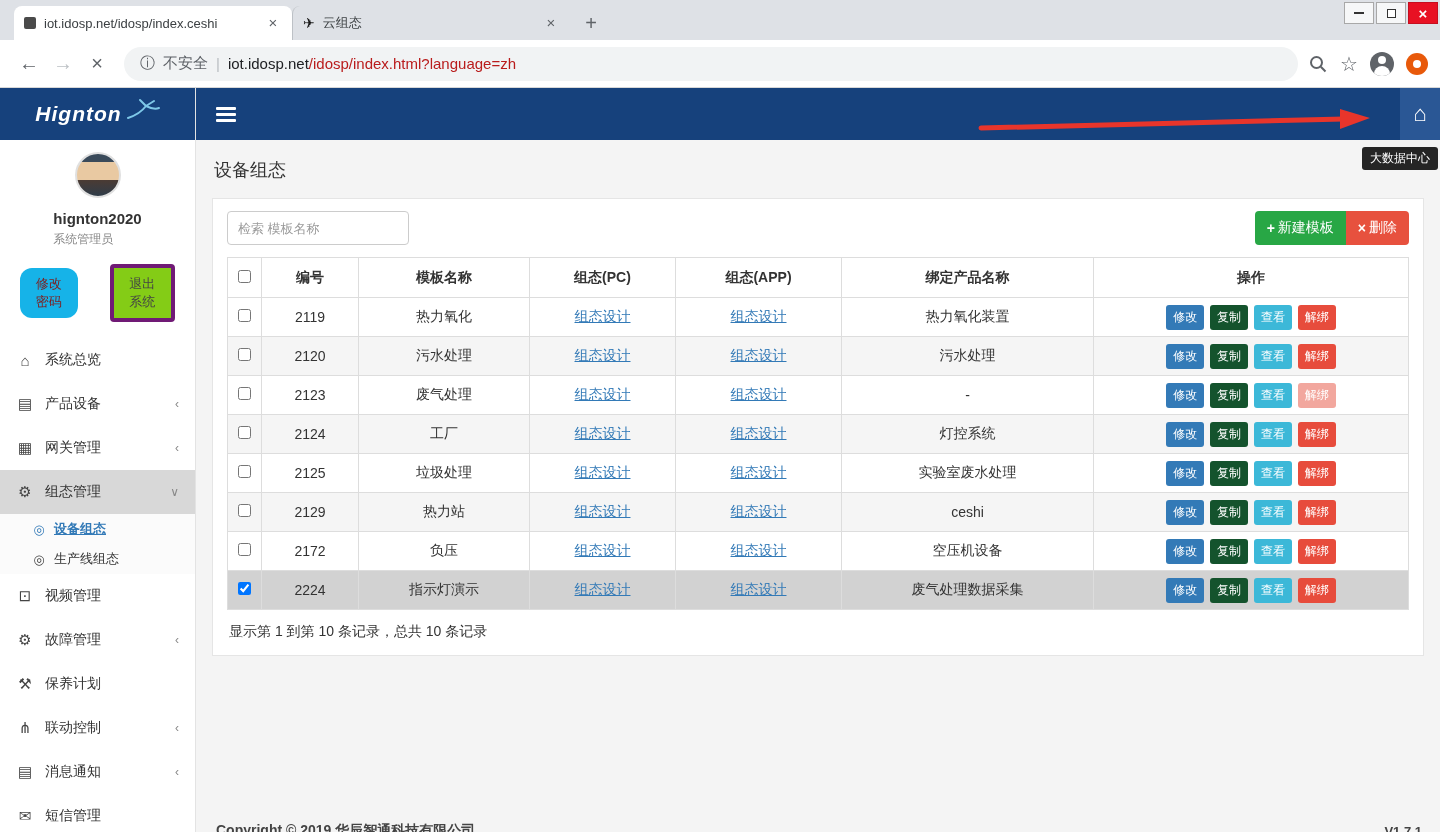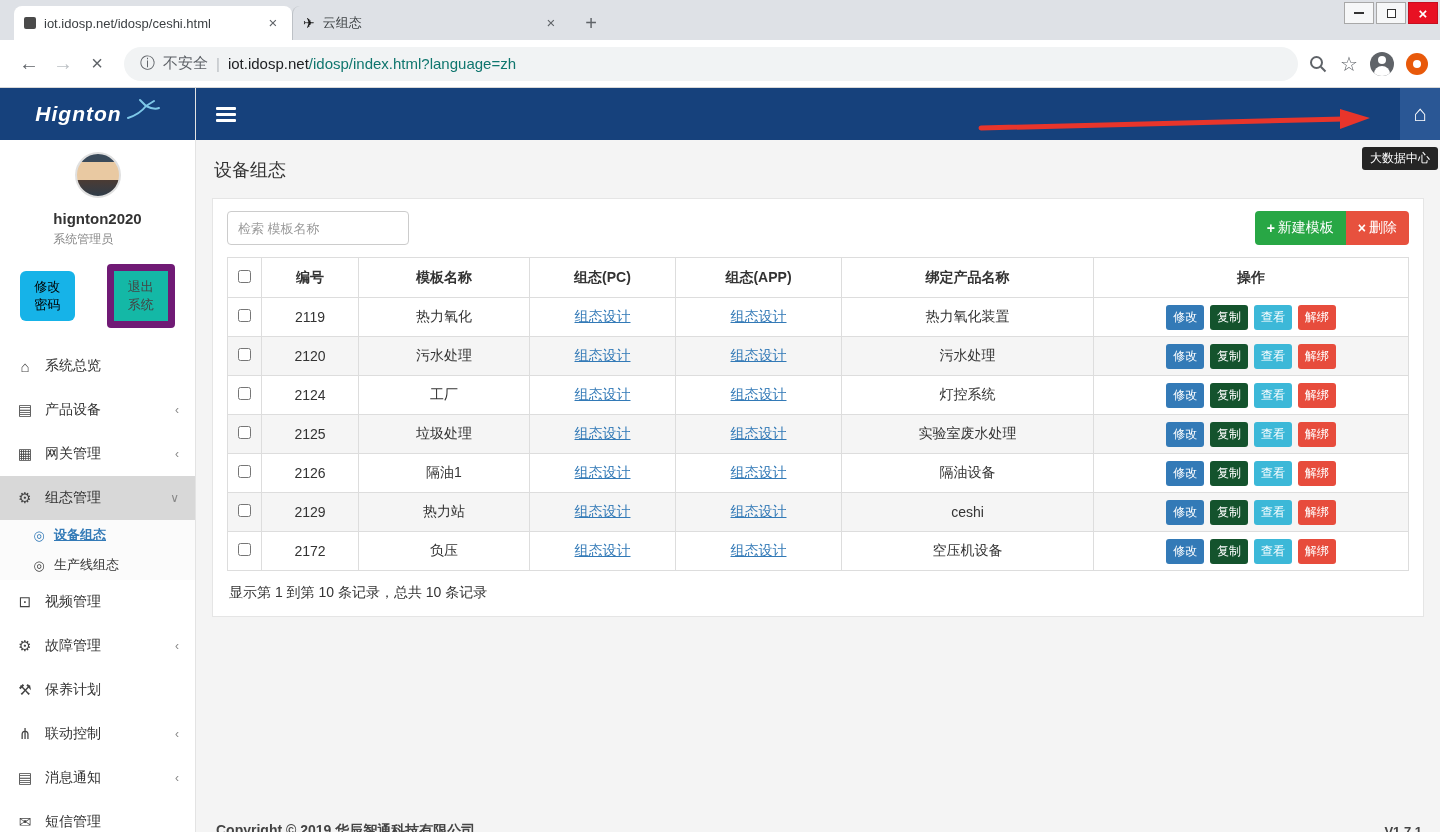--- a/index.html
+++ b/index.html
@@ -23,42 +23,42 @@
   .wc-close { background:#e81123; border-color:#c50e1f; color:#fff; font-size:15px; font-weight:bold; }
 
   .toolbar { height:48px; background:#fff; display:flex; align-items:center; padding:0 12px; border-bottom:1px solid #d8d8d8; }
   .navbtn { width:34px; height:34px; font-size:20px; color:#5f6368; display:flex; align-items:center; justify-content:center; border-radius:50%; cursor:pointer; flex:none; }
   .navbtn.disabled { color:#bcc0c4; cursor:default; }
   .urlbar { flex:1; height:34px; background:#f1f3f4; border-radius:17px; display:flex; align-items:center; gap:8px; padding:0 16px; margin:0 10px; font-size:15px; overflow:hidden; white-space:nowrap; }
   .url-info { color:#5f6368; font-size:15px; }
   .url-sec { color:#5f6368; }
   .url-sep { color:#b9bdc1; }
   .url-host { color:#202124; }
-  .url-path { color:#0f766e; }
+  .url-path { color:#b91c1c; }
   .tb-right { display:flex; align-items:center; gap:12px; flex:none; }
   .star { font-size:20px; color:#5f6368; cursor:pointer; }
   .profile-icon { width:24px; height:24px; border-radius:50%; background:#5f6368; position:relative; overflow:hidden; cursor:pointer; }
   .profile-icon::before { content:""; position:absolute; top:4px; left:8px; width:8px; height:8px; border-radius:50%; background:#fff; }
   .profile-icon::after { content:""; position:absolute; top:14px; left:4px; width:16px; height:10px; border-radius:8px 8px 0 0; background:#fff; }
   .ext-icon { width:22px; height:22px; border-radius:50%; background:#e8590a; position:relative; cursor:pointer; }
   .ext-icon::before { content:""; position:absolute; top:7px; left:7px; width:8px; height:8px; border-radius:50%; background:#fff; }
 
   
   .app { display:flex; height:744px; }
   .sidebar { width:196px; background:#fff; border-right:1px solid #e3e3e3; flex:none; display:flex; flex-direction:column; overflow:hidden; }
   .side-logo { height:52px; background:#16417c; color:#fff; display:flex; align-items:center; justify-content:center; gap:4px; flex:none; }
   .logo-text { font-style:italic; font-weight:bold; font-size:21px; letter-spacing:1px; }
   .logo-swoosh { margin-top:-10px; }
   .user-block { display:flex; align-items:center; gap:12px; padding:12px 14px 8px;flex-direction:column; }
   .avatar { width:46px; height:46px; border-radius:50%; border:2px solid #e0e0e0; background:linear-gradient(180deg,#3a4a5a 0%,#3a4a5a 18%,#e9c9a2 19%,#e9c9a2 62%,#4a3b34 63%,#2f3c49 100%); flex:none; }
   .user-name { font-size:15px; font-weight:bold; color:#333; }
   .user-role { font-size:12px; color:#888; margin-top:4px; }
   .user-btns { display:flex; align-items:center; gap:32px; padding:8px 20px 16px; }
-  .btn-pwd { background:#16b3e8; color:#000000; border:none; padding:7px 13px; border-radius:6px; font-size:13px; cursor:pointer; }
-  .btn-logout { background:#14b8a6; color:#444; border:7px solid #701a75; padding:7px 13px; border-radius:4px; font-size:13px; cursor:pointer; }
+  .btn-pwd { background:#16b3e8; color:#7f1d1d; border:none; padding:7px 13px; border-radius:12px; font-size:13px; cursor:pointer; }
+  .btn-logout { background:#84cc16; color:#444; border:4px solid #701a75; padding:7px 13px; border-radius:4px; font-size:13px; cursor:pointer; }
   .menu { font-size:14px; color:#333; overflow:hidden; }
   .menu-item { height:44px; display:flex; align-items:center; gap:11px; padding:0 16px; cursor:pointer; }
   .menu-item.active { background:#d8d8d8; }
   .mi-icon { width:18px; text-align:center; color:#444; font-size:15px; flex:none; }
   .mi-label { flex:1; }
   .mi-chev { color:#888; font-size:12px; flex:none; }
   .submenu { background:#fbfbfb; }
   .sub-item { height:30px; display:flex; align-items:center; gap:8px; padding:0 16px 0 32px; font-size:13px; cursor:pointer; }
   .sub-item .mi-icon { font-size:13px; width:14px; }
   .sub-item.active .mi-label { color:#337ab7; text-decoration:underline; font-weight:bold; }
@@ -98,21 +98,21 @@
   .summary { padding:13px 2px 8px; font-size:14px; color:#333; text-align:left; }
   .copyright { position:absolute; left:20px; bottom:-8px; font-size:14px; font-weight:bold; color:#444; }
   .version { position:absolute; right:18px; bottom:-7px; font-size:13px; font-weight:bold; color:#444; }
 </style>
 </head>
 <body>
 
 <div class="tabstrip">
   <div class="tab active">
     <span class="favicon1"></span>
-    <span class="tab-title">iot.idosp.net/idosp/ceshi.html</span>
+    <span class="tab-title">iot.idosp.net/idosp/index.ceshi</span>
     <span class="tab-close">×</span>
   </div>
   <div class="tab inactive">
     <span class="tab2-icon">✈</span>
     <span class="tab-title">云组态</span>
     <span class="tab-close">×</span>
   </div>
   <div class="newtab-btn">+</div>
   <div class="win-controls">
     <div class="wc wc-min">
@@ -316,20 +316,34 @@
               <td>污水处理</td>
               <td>
                 <button class="op op-edit">修改</button>
                 <button class="op op-copy">复制</button>
                 <button class="op op-view">查看</button>
                 <button class="op op-unbind">解绑</button>
               </td>
             </tr>
             <tr>
               <td><input type="checkbox" style=""></td>
+              <td>2123</td>
+              <td>废气处理</td>
+              <td><a class="lnk">组态设计</a></td>
+              <td><a class="lnk">组态设计</a></td>
+              <td>-</td>
+              <td>
+                <button class="op op-edit">修改</button>
+                <button class="op op-copy">复制</button>
+                <button class="op op-view">查看</button>
+                <button class="op op-unbind disabled">解绑</button>
+              </td>
+            </tr>
+            <tr>
+              <td><input type="checkbox" style=""></td>
               <td>2124</td>
               <td>工厂</td>
               <td><a class="lnk">组态设计</a></td>
               <td><a class="lnk">组态设计</a></td>
               <td>灯控系统</td>
               <td>
                 <button class="op op-edit">修改</button>
                 <button class="op op-copy">复制</button>
                 <button class="op op-view">查看</button>
                 <button class="op op-unbind">解绑</button>
@@ -344,53 +358,53 @@
               <td>实验室废水处理</td>
               <td>
                 <button class="op op-edit">修改</button>
                 <button class="op op-copy">复制</button>
                 <button class="op op-view">查看</button>
                 <button class="op op-unbind">解绑</button>
               </td>
             </tr>
             <tr>
               <td><input type="checkbox" style=""></td>
-              <td>2126</td>
-              <td>隔油1</td>
-              <td><a class="lnk">组态设计</a></td>
-              <td><a class="lnk">组态设计</a></td>
-              <td>隔油设备</td>
-              <td>
-                <button class="op op-edit">修改</button>
-                <button class="op op-copy">复制</button>
-                <button class="op op-view">查看</button>
-                <button class="op op-unbind">解绑</button>
-              </td>
-            </tr>
-            <tr>
-              <td><input type="checkbox" style=""></td>
               <td>2129</td>
               <td>热力站</td>
               <td><a class="lnk">组态设计</a></td>
               <td><a class="lnk">组态设计</a></td>
               <td>ceshi</td>
               <td>
                 <button class="op op-edit">修改</button>
                 <button class="op op-copy">复制</button>
                 <button class="op op-view">查看</button>
                 <button class="op op-unbind">解绑</button>
               </td>
             </tr>
             <tr>
               <td><input type="checkbox" style=""></td>
               <td>2172</td>
               <td>负压</td>
               <td><a class="lnk">组态设计</a></td>
               <td><a class="lnk">组态设计</a></td>
               <td>空压机设备</td>
+              <td>
+                <button class="op op-edit">修改</button>
+                <button class="op op-copy">复制</button>
+                <button class="op op-view">查看</button>
+                <button class="op op-unbind">解绑</button>
+              </td>
+            </tr>
+            <tr class="selected">
+              <td><input type="checkbox" checked="" style=""></td>
+              <td>2224</td>
+              <td>指示灯演示</td>
+              <td><a class="lnk">组态设计</a></td>
+              <td><a class="lnk">组态设计</a></td>
+              <td>废气处理数据采集</td>
               <td>
                 <button class="op op-edit">修改</button>
                 <button class="op op-copy">复制</button>
                 <button class="op op-view">查看</button>
                 <button class="op op-unbind">解绑</button>
               </td>
             </tr>
           </tbody>
         </table>
 

